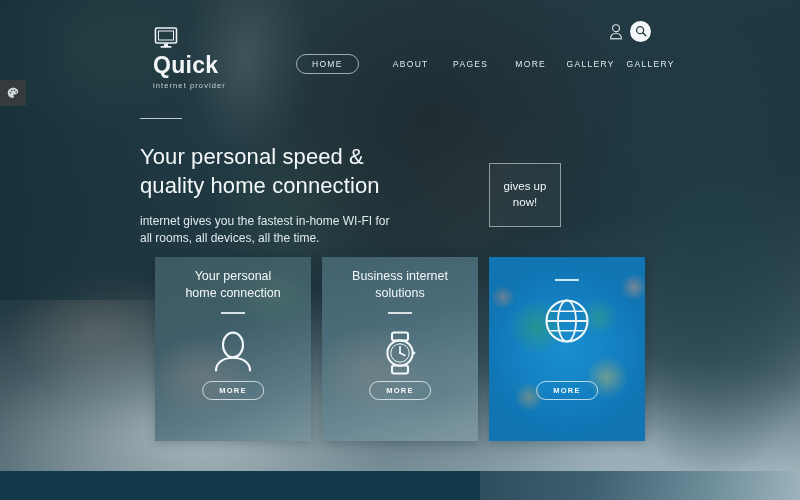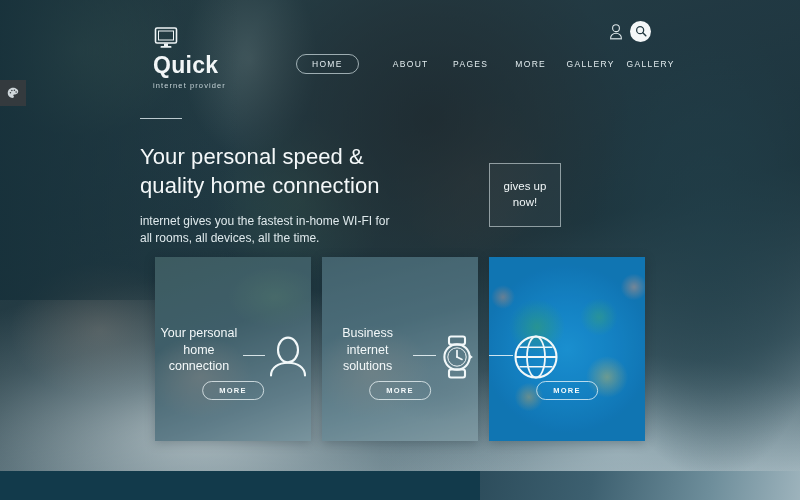--- a/index.html
+++ b/index.html
@@ -151,22 +151,22 @@
       radial-gradient(circle 26px at 110px 60px, rgba(70,175,100,.45) 0%, rgba(70,175,100,0) 72%),
       radial-gradient(circle 20px at 40px 140px, rgba(225,170,80,.45) 0%, rgba(225,170,80,0) 72%),
       radial-gradient(circle 18px at 145px 30px, rgba(200,150,130,.6) 0%, rgba(200,150,130,0) 75%),
       radial-gradient(circle 16px at 14px 40px, rgba(190,140,120,.55) 0%, rgba(190,140,120,0) 75%),
       radial-gradient(ellipse 85px 85px at 78px 92px, #1a93d4 0%, #1384c6 55%, #0f76b4 100%),
       linear-gradient(160deg,#1b8ecb 0%,#1580bf 50%,#0e6ba5 100%);
   }
 
   .card-inner{
     position:relative; z-index:2; height:100%;
-    display:flex; align-items:center;
-    padding-top:2px;
+    display:flex; flex-direction:column; align-items:center;
+    padding-top:11px;
   }
   .card-title{
     font-size:12.5px; line-height:1.32; color:#f3f8f9; text-align:center;
     white-space:pre-line; font-weight:normal;
   }
   .card-rule{ width:24px; height:1.5px; background:rgba(240,248,250,.85); margin:11px 0 0; }
   .card-icon{ margin-top:17px; }
   .more-btn{
     position:absolute; left:50%; transform:translateX(-50%); bottom:41px;
     border:1px solid rgba(240,248,250,.75); border-radius:11px;

